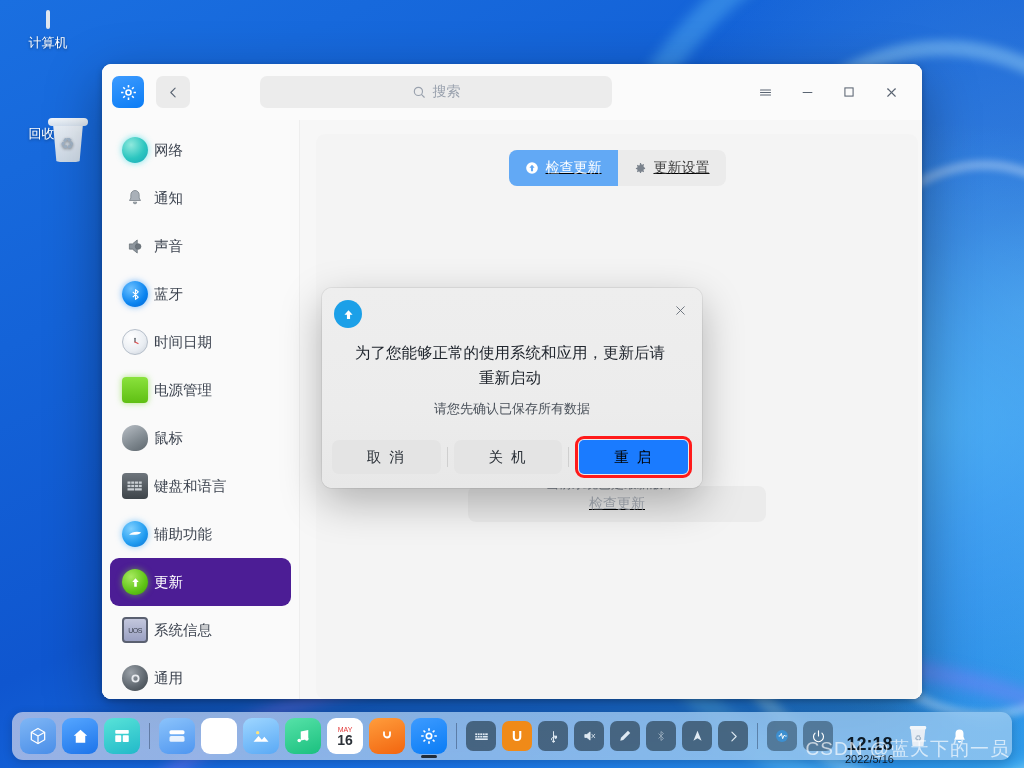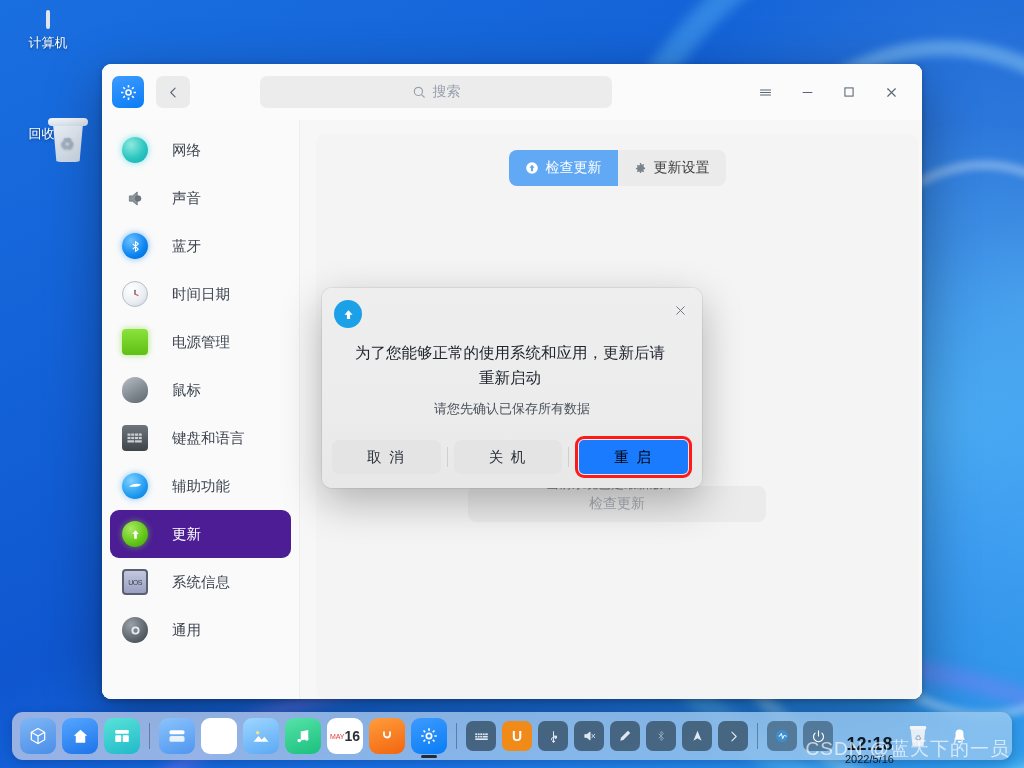--- a/index.html
+++ b/index.html
@@ -141,21 +141,21 @@
     flex: none;
     background: #fafafa;
     padding: 6px 8px 0 8px;
     overflow: hidden;
     border-right: 1px solid #eeeeee;
   }
   .side-item {
     height: 48px;
     display: flex;
     align-items: center;
-    gap: 24px;
+    gap: 6px;
     padding: 0 12px;
     border-radius: 9px;
     color: #3d4450;
     font-size: 14.5px;
     cursor: default;
   }
   .side-item.active { background: #4c1d95; color: #ffffff; }
   .side-ico {
     width: 26px; height: 26px; flex: none;
     display: flex; align-items: center; justify-content: center;
@@ -176,20 +176,21 @@
   .ico-sysinfo { background: linear-gradient(180deg,#c3c7dd 0%, #9aa0c2 100%); border:2px solid #5a6070; border-radius: 4px; font-size: 7px; color:#3c4250; letter-spacing:-0.5px; }
   .ico-general { background: radial-gradient(circle at 35% 30%, #9aa1a8 0%, #5c646c 60%, #3b4248 100%); color:#eceff2; }
 
   
   .content {
     flex: 1;
     min-width: 0;
     background: #f7f7f7;
     padding: 14px 4px 0 16px;
     position: relative;
+    text-decoration: underline;
   }
   .content-card {
     background: #f4f4f4;
     border-radius: 9px;
     height: 100%;
     padding-top: 16px;
     display: flex;
     flex-direction: column;
     align-items: center;
   }
@@ -285,21 +286,21 @@
     color: #2b3views;
     color: #2b3138;
     display: flex; align-items: center; justify-content: center;
     font-size: 14.5px;
     letter-spacing: 2px;
     cursor: default;
   }
   .dlg-sep { width: 1px; height: 20px; background: #cfcfcf; margin: 0 6px; flex: none; }
   .dlg-btn.primary { background: #1a7bff; color: #000000; }
   .dlg-btn-wrap {
-    flex: 1; display: flex; font-family: Liberation Serif, serif;
+    flex: 1; display: flex;
   }
   .dlg-btn-wrap.highlight {
     border: 3px solid #ff1a1a;
     border-radius: 9px;
     padding: 1px;
   }
   .dlg-btn-wrap.highlight .dlg-btn { border-radius: 5px; }
 
   
   #taskbar {
@@ -358,21 +359,21 @@
     white-space: nowrap;
   }
 
   .app-cube { background: linear-gradient(160deg,#7fb6f5 0%,#4a8ee8 100%); }
   .app-home { background: linear-gradient(160deg,#55a6ff 0%,#1d74ea 100%); }
   .app-wins { background: linear-gradient(160deg,#58e3d8 0%,#21b9c9 100%); }
   .app-files { background: linear-gradient(160deg,#8bc3fb 0%,#4f96f0 100%); }
   .app-browser { background: #ffffff; }
   .app-photos { background: linear-gradient(160deg,#9ed6ff 0%,#5aa9f5 100%); }
   .app-music { background: linear-gradient(160deg,#56e2a8 0%,#1bc07f 100%); }
-  .app-cal { background: #ffffff; color:#e23b3b; font-size: 10px; line-height:1; }
+  .app-cal { background: #ffffff; color:#e23b3b; font-size: 10px; line-height:1; flex-direction: column; }
   .app-store { background: linear-gradient(160deg,#ff9d3c 0%,#f2650f 100%); }
   .app-settings { background: linear-gradient(160deg,#3d9bff 0%,#0a7cf5 100%); }
 </style>
 </head>
 <body>
 
 <div id="desktop">
 
   <div class="swoosh sw1"></div>
   <div class="swoosh sw2"></div>
@@ -453,20 +454,29 @@
 
     <div class="body-row">
 
       <div class="sidebar">
 
         <div class="side-item">
           <span class="side-ico ico-network"></span>
           <span>网络</span>
         </div>
 
+        <div class="side-item">
+          <span class="side-ico ico-bell">
+            <svg width="20" height="20" viewBox="0 0 24 24" fill="#a9b0b8" stroke="#7d858d" stroke-width="1">
+                <path d="M12 3a5 5 0 0 0-5 5v4l-1.6 3h13.2L17 12V8a5 5 0 0 0-5-5z"></path>
+                <path d="M10 17a2 2 0 0 0 4 0z"></path>
+              </svg>
+          </span>
+          <span>通知</span>
+        </div>
 
         <div class="side-item">
           <span class="side-ico ico-sound">
             <svg width="21" height="21" viewBox="0 0 24 24" fill="#8d959d" stroke="#5f676f" stroke-width="0.8">
                 <path d="M5 9h3.5L14 4.5v15L8.5 15H5z"></path>
                 <circle cx="15" cy="12" r="3.2" fill="#6d757d"></circle>
               </svg>
           </span>
           <span>声音</span>
         </div>

